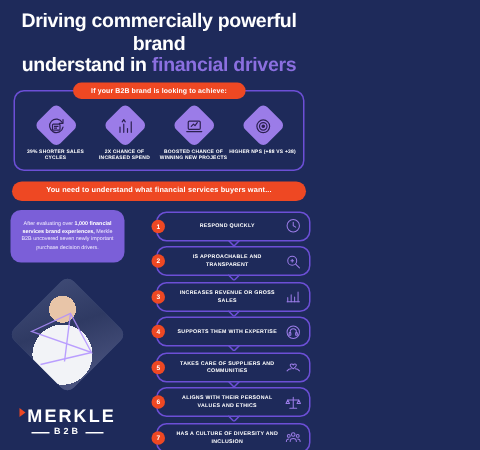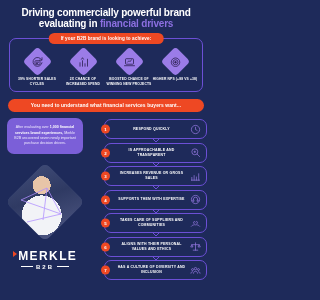--- a/index.html
+++ b/index.html
@@ -12,21 +12,21 @@
   .page {
     position: relative;
     width: 212px; height: 300px;
     background: #1e2a5a;
   }
 
   
   .headline {
     padding: 7px 10px 0 10px;
     text-align: center;
-    font-size: 10px;
+    font-size: 13px;
     font-weight: bold;
     line-height: 1.12;
     color: #ffffff;
     letter-spacing: -0.2px;
   }
   .headline .accent { color: #8b6fe0; }
 
   
   .achieve-panel {
     position: relative;
@@ -247,21 +247,21 @@
   }
   .connector svg { display: block; }
 </style>
 </head>
 <body>
 
 <div class="page">
 
   <div class="headline">
     <span>Driving commercially powerful brand</span><br>
-    <span>evaluating in </span><span class="accent">financial drivers</span>
+    <span>understand in </span><span class="accent">financial drivers</span>
   </div>
 
   <div class="achieve-panel">
     <div class="achieve-banner">If your B2B brand is looking to achieve:</div>
 
     <div class="stat-row">
 
       <div class="stat">
         <div class="diamond">
           <svg width="12" height="12" viewBox="0 0 24 24" fill="none" stroke="#2b2050" stroke-width="1.6">

